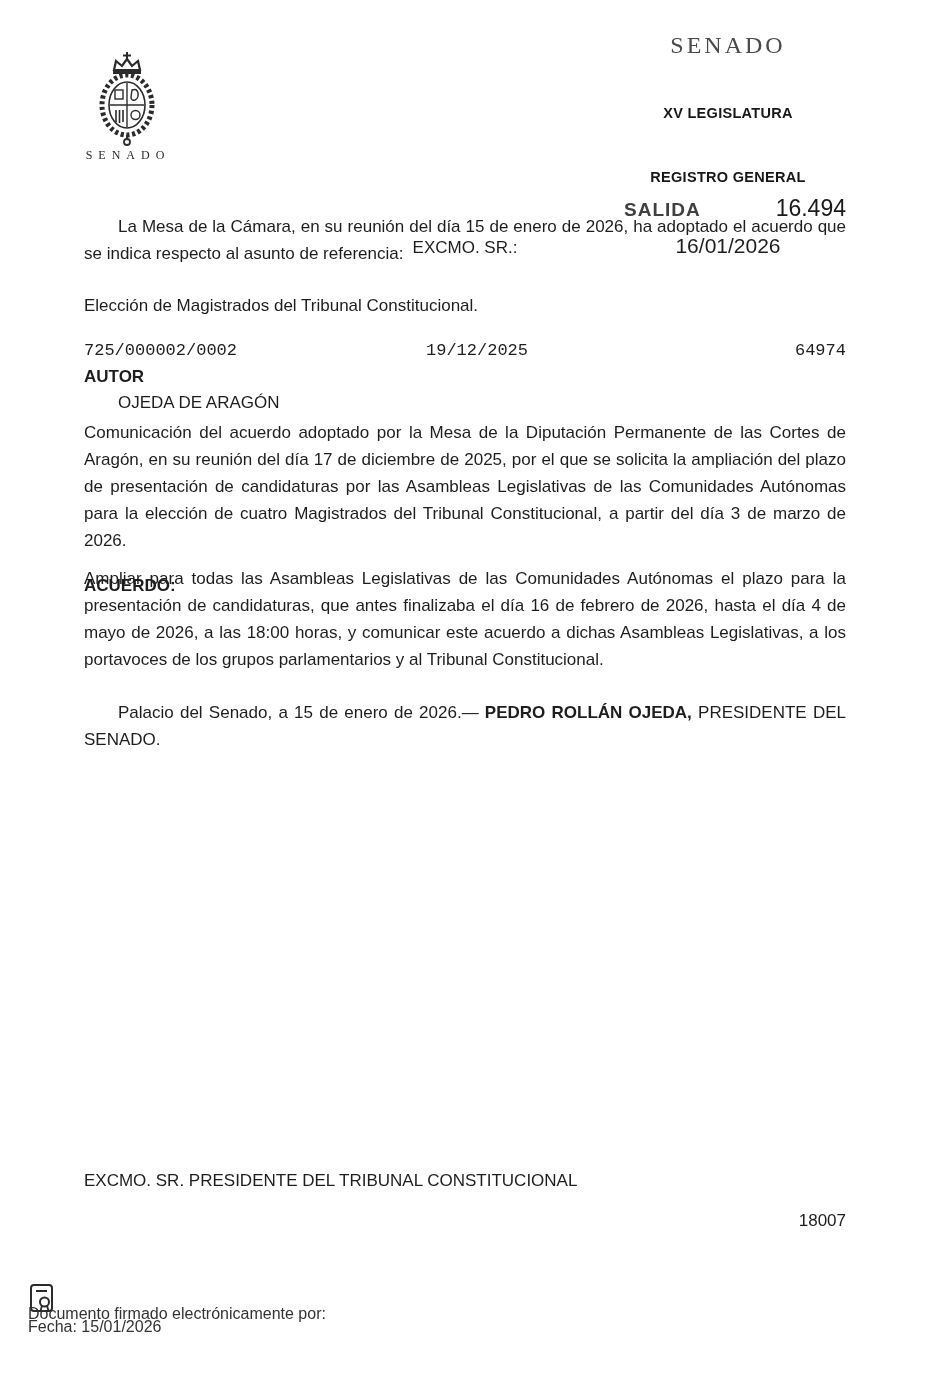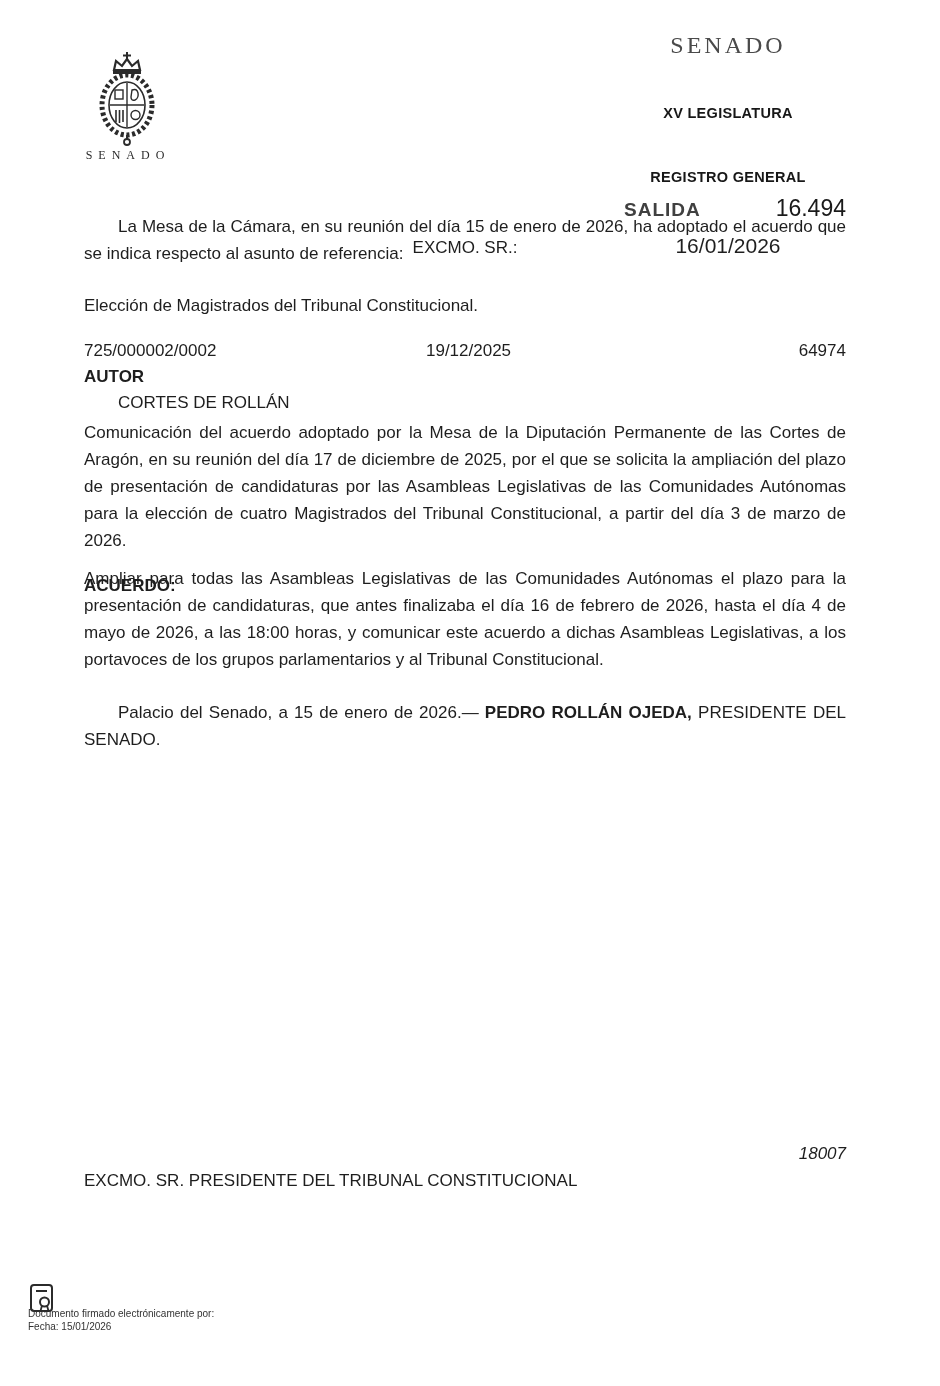--- a/index.html
+++ b/index.html
@@ -38,27 +38,27 @@
   .stamp-salida .lbl{font-weight:bold;font-size:19px;letter-spacing:1px;color:#404040;}
   .stamp-salida .num{font-size:23px;color:#1a1a1a;}
   .stamp-date{text-align:center;font-size:21px;margin-top:12px;color:#1f1f1f;}
   
   .col{position:absolute;left:84px;width:762px;font-size:17px;line-height:27px;}
   .center{text-align:center;}
   .just{text-align:justify;}
   .indent{text-indent:34px;}
   .bold{font-weight:bold;}
   .pad-left{padding-left:34px;}
-  .refrow{display:flex;justify-content:space-between;align-items:baseline;}
+  .refrow{display:flex;justify-content:space-between;align-items:baseline;font-family:Liberation Mono, monospace;}
   .right{text-align:right;}
   
   .seal-icon{position:absolute;left:28px;top:1283px;}
   .foot{
     position:absolute;left:28px;top:1308px;width:420px;
-    font-size:10px;line-height:12.5px;color:#333333;
+    font-size:16px;line-height:12.5px;color:#333333;
   }
   .foot div{white-space:nowrap;}
   svg .ink{stroke:#2b2b2b;fill:none;}
 </style>
 </head>
 <body>
 
 <div class="page">
 
   <div class="crest">
@@ -110,34 +110,34 @@
 
   <div class="col" style="top:292px;">Elección de Magistrados del Tribunal Constitucional.</div>
 
   <div class="col refrow" style="top:337px;">
     <span>725/000002/0002</span>
     <span style="margin-right:78px;">19/12/2025</span>
     <span>64974</span>
   </div>
 
   <div class="col bold" style="top:363px;">AUTOR</div>
-  <div class="col pad-left" style="top:389px;">CORTES DE ROLLÁN</div>
+  <div class="col pad-left" style="top:389px;">OJEDA DE ARAGÓN</div>
 
   <div class="col just" style="top:419px;">Comunicación del acuerdo adoptado por la Mesa de la Diputación Permanente de las Cortes de Aragón, en su reunión del día 17 de diciembre de 2025, por el que se solicita la ampliación del plazo de presentación de candidaturas por las Asambleas Legislativas de las Comunidades Autónomas para la elección de cuatro Magistrados del Tribunal Constitucional, a partir del día 3 de marzo de 2026.</div>
 
   <div class="col bold" style="top:540px;margin-top:32px;">ACUERDO:</div>
   <div class="col just" style="top:565px;">Ampliar para todas las Asambleas Legislativas de las Comunidades Autónomas el plazo para la presentación de candidaturas, que antes finalizaba el día 16 de febrero de 2026, hasta el día 4 de mayo de 2026, a las 18:00 horas, y comunicar este acuerdo a dichas Asambleas Legislativas, a los portavoces de los grupos parlamentarios y al Tribunal Constitucional.</div>
 
   <div class="col just indent" style="top:699px;">
     <span>Palacio del Senado, a 15 de enero de 2026.— </span><span class="bold">PEDRO ROLLÁN OJEDA,</span><span> PRESIDENTE DEL SENADO.</span>
   </div>
 
   <div class="col" style="top:1167px;">EXCMO. SR. PRESIDENTE DEL TRIBUNAL CONSTITUCIONAL</div>
 
-  <div class="col right" style="top:1140px;font-style:italic;">18007</div>
+  <div class="col right" style="top:1207px;">18007</div>
 
   <div class="seal-icon">
     <svg width="30" height="32" viewBox="0 0 30 32">
       <rect class="ink" x="3" y="2" width="21" height="26" rx="3" stroke-width="2"></rect>
       <line class="ink" x1="8" y1="8" x2="19" y2="8" stroke-width="2"></line>
       <circle class="ink" cx="16.5" cy="19" r="4.5" stroke-width="2"></circle>
       <path class="ink" d="M14 22.5 L12.5 28 M19 22.5 L20.5 28" stroke-width="1.8"></path>
     </svg>
   </div>
 

